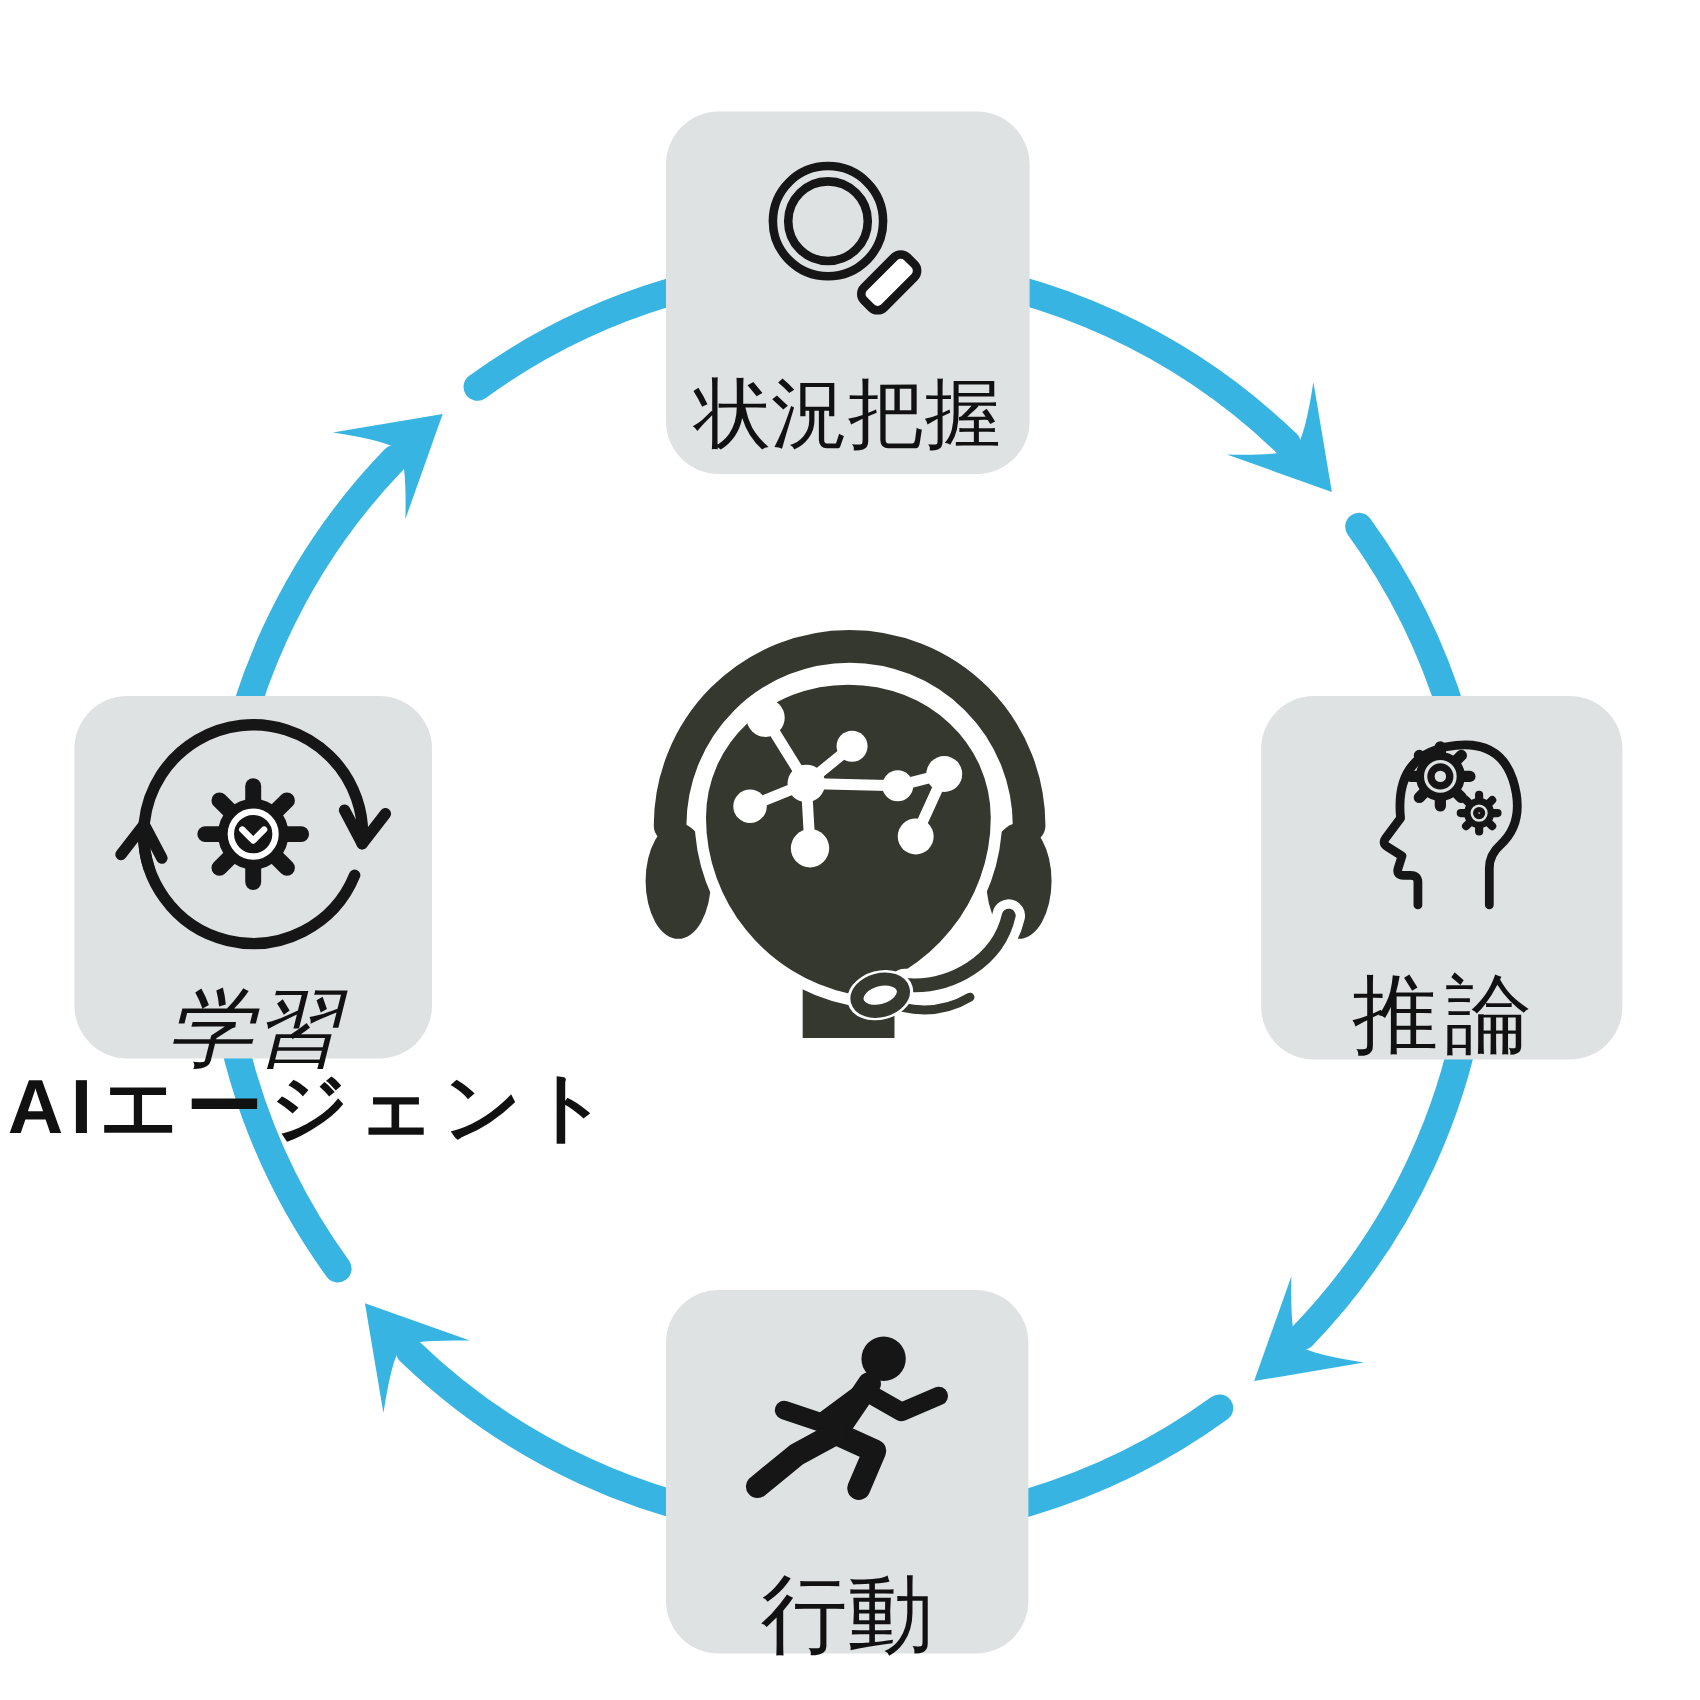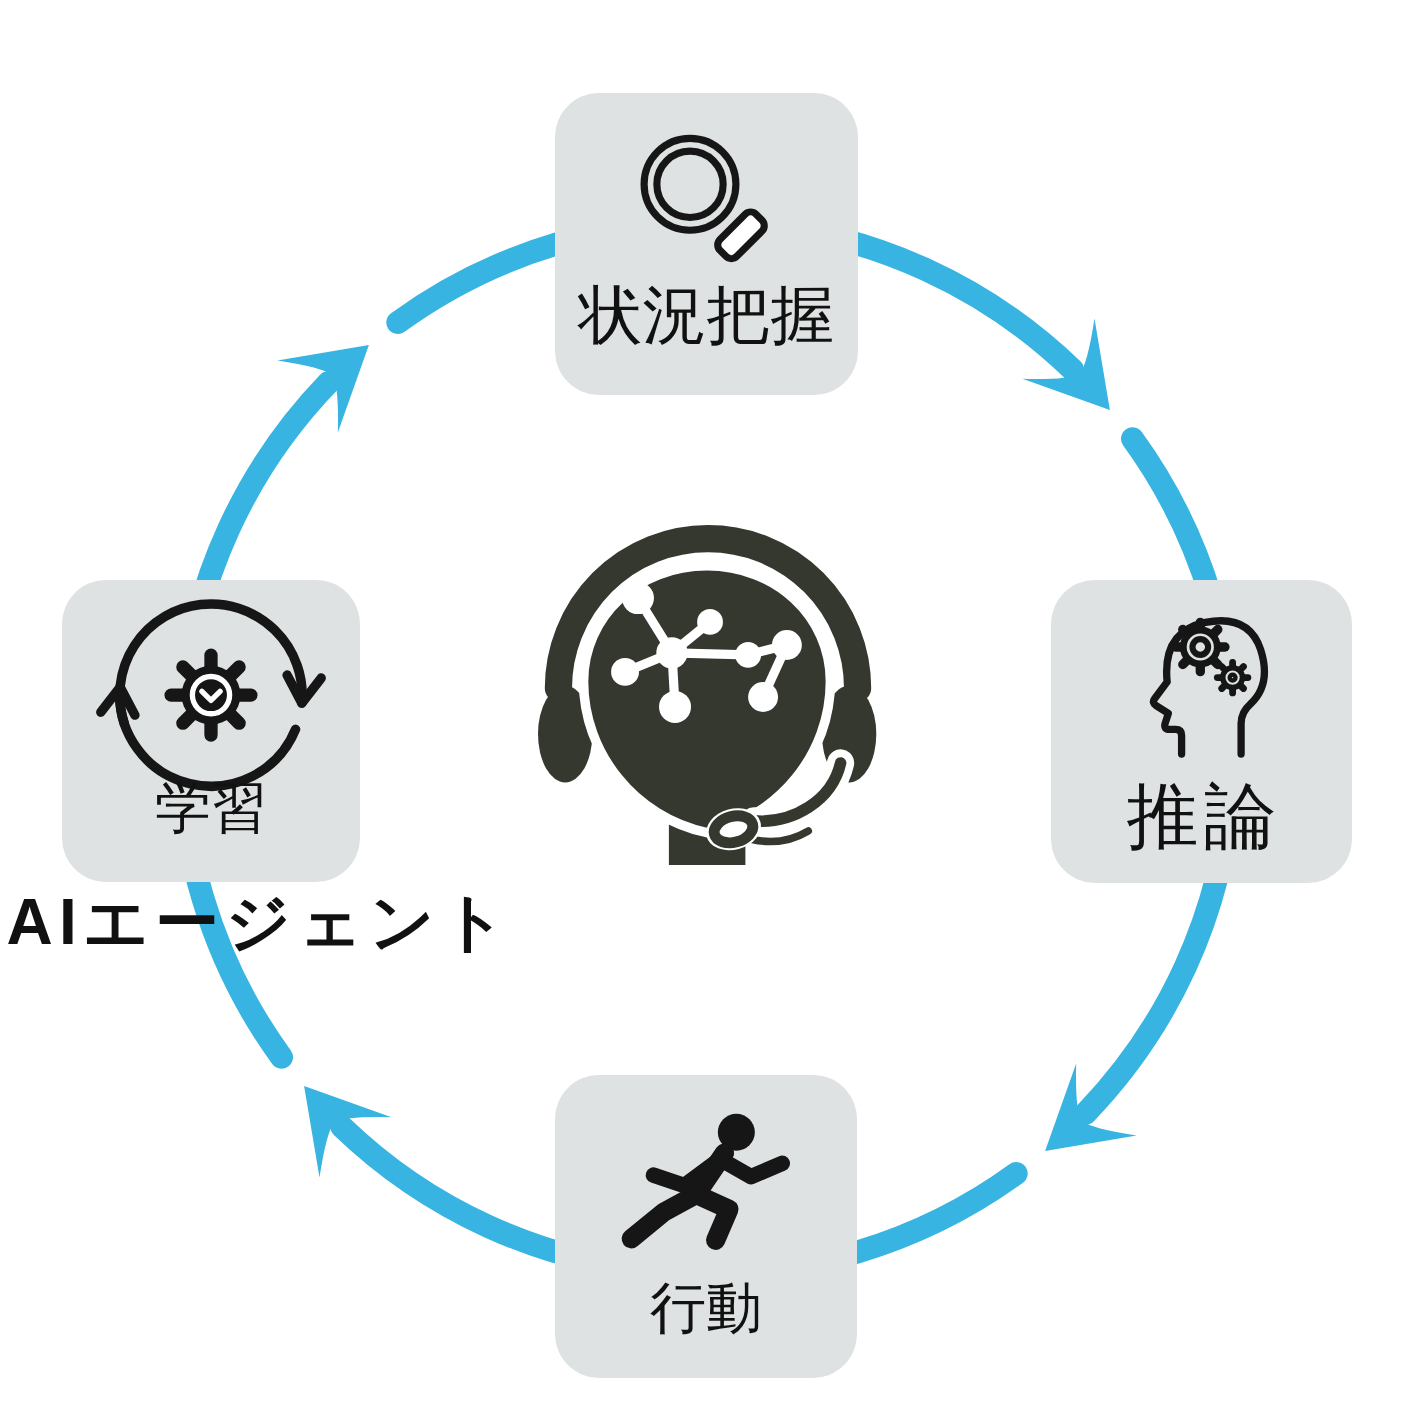--- a/index.html
+++ b/index.html
@@ -26,26 +26,26 @@
 
   .node-icon{position:absolute;left:50%;transform:translateX(-50%);}
   .icon-top{top:25px;width:170px;height:170px;}
   .icon-right{top:16px;width:170px;height:170px;}
   .icon-bottom{top:38px;width:215px;height:148px;}
   .icon-left{top:22px;width:190px;height:190px;}
 
   .node-label{
     position:absolute;left:0;right:0;text-align:center;
     color:var(--label,#111);
-    font-weight:500;line-height:1;white-space:nowrap;
+    font-weight:500;line-height:1;white-space:nowrap;margin-top:30px;
   }
   .label-top{top:190px;font-size:64px;}
   .label-right{top:200px;font-size:72px;letter-spacing:0.08em;text-indent:0.08em;}
-  .label-bottom{top:205px;font-size:56px;}
-  .label-left{top:200px;font-size:56px;}
+  .label-bottom{top:205px;font-size:72px;}
+  .label-left{top:212px;font-size:72px;font-style:italic;}
 
   .center-icon{position:absolute;left:538px;top:525px;width:340px;height:340px;}
   .center-label{
     position:absolute;left:0;right:0;top:890px;text-align:left;
     font-size:64px;font-weight:700;letter-spacing:0.1em;text-indent:0.1em;
     color:var(--label,#111);line-height:1;white-space:nowrap;
   }
 
   .ik{stroke:var(--icon,#161616);fill:none;stroke-linecap:round;stroke-linejoin:round;}
   .ik-fill{fill:var(--icon,#161616);}

